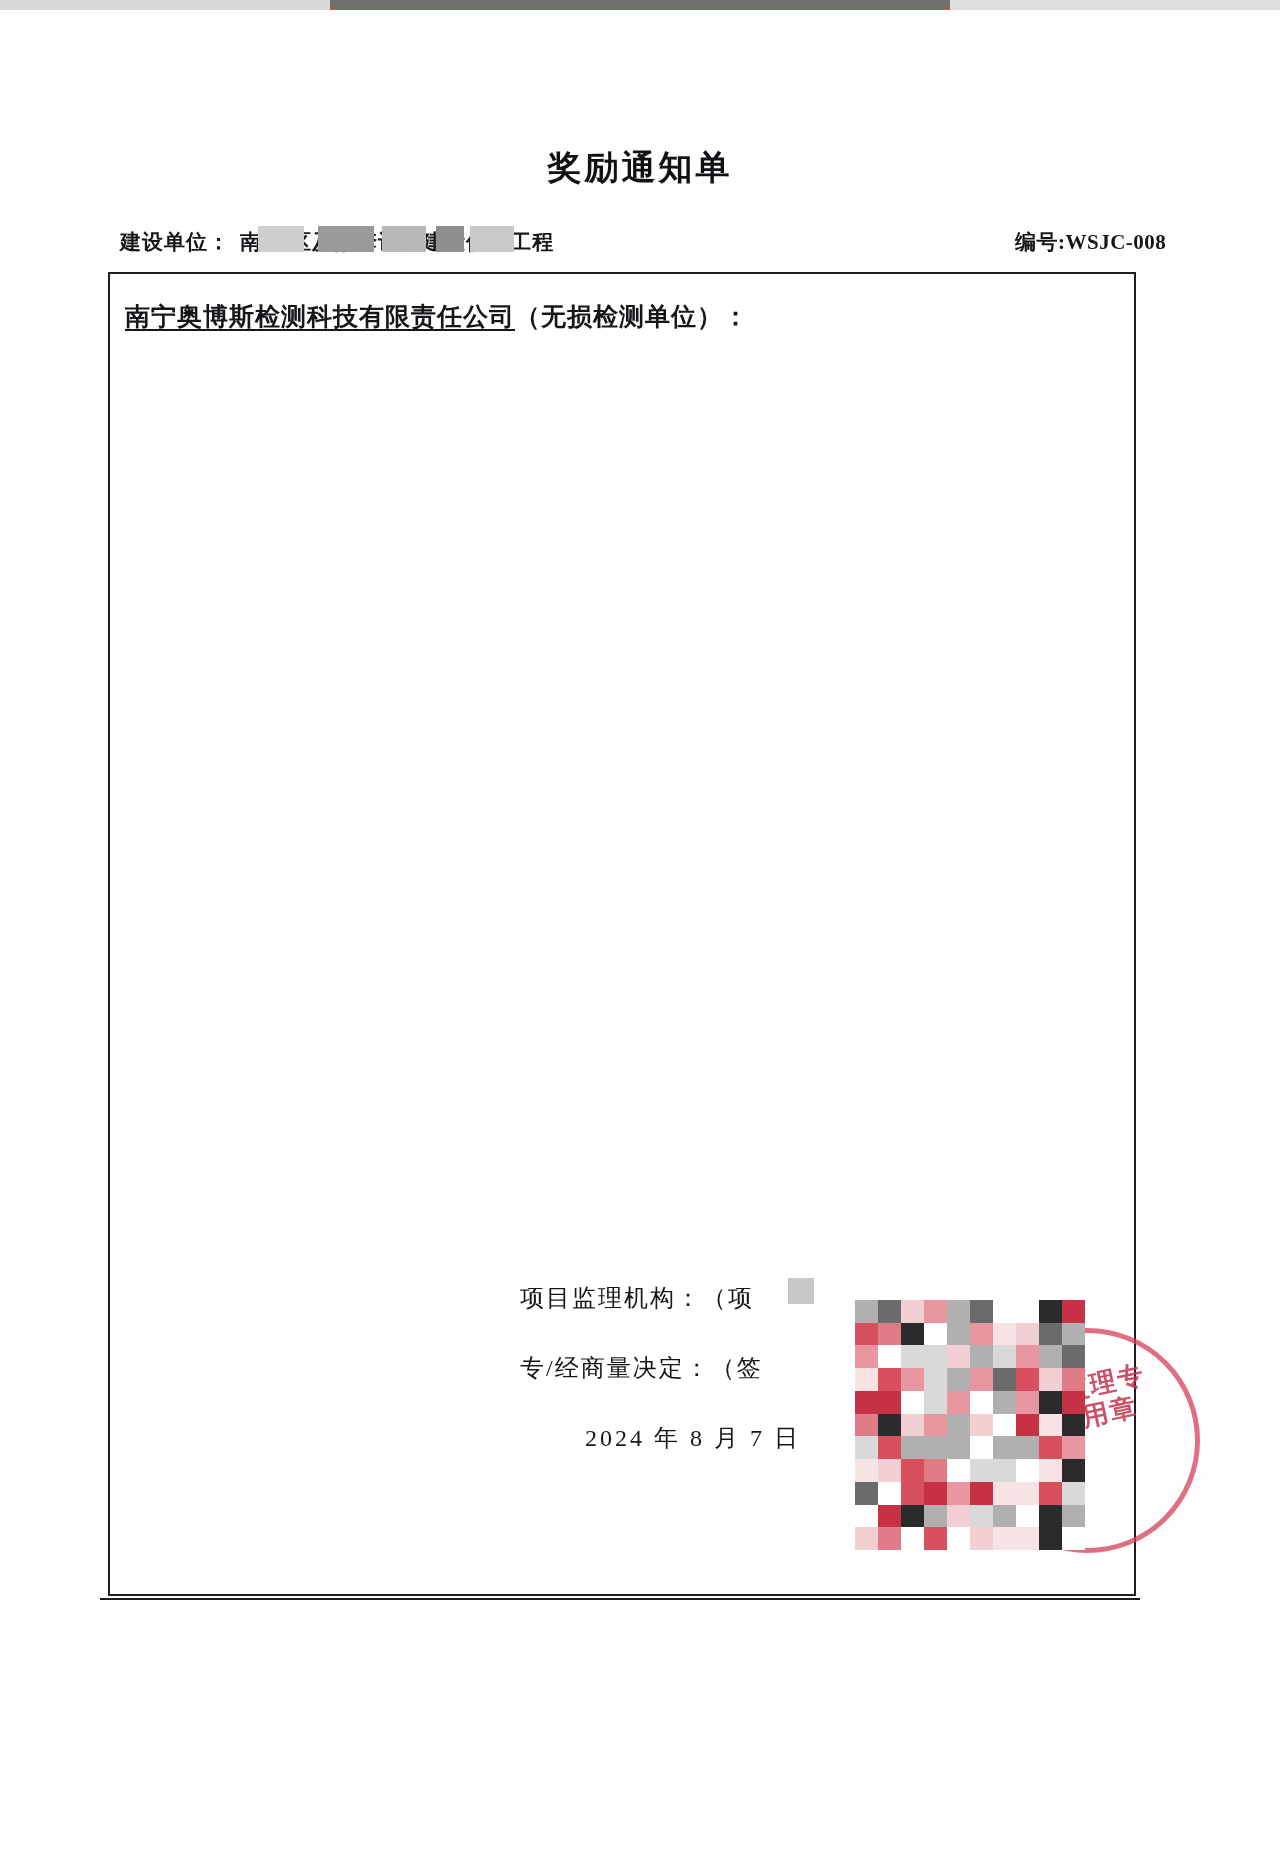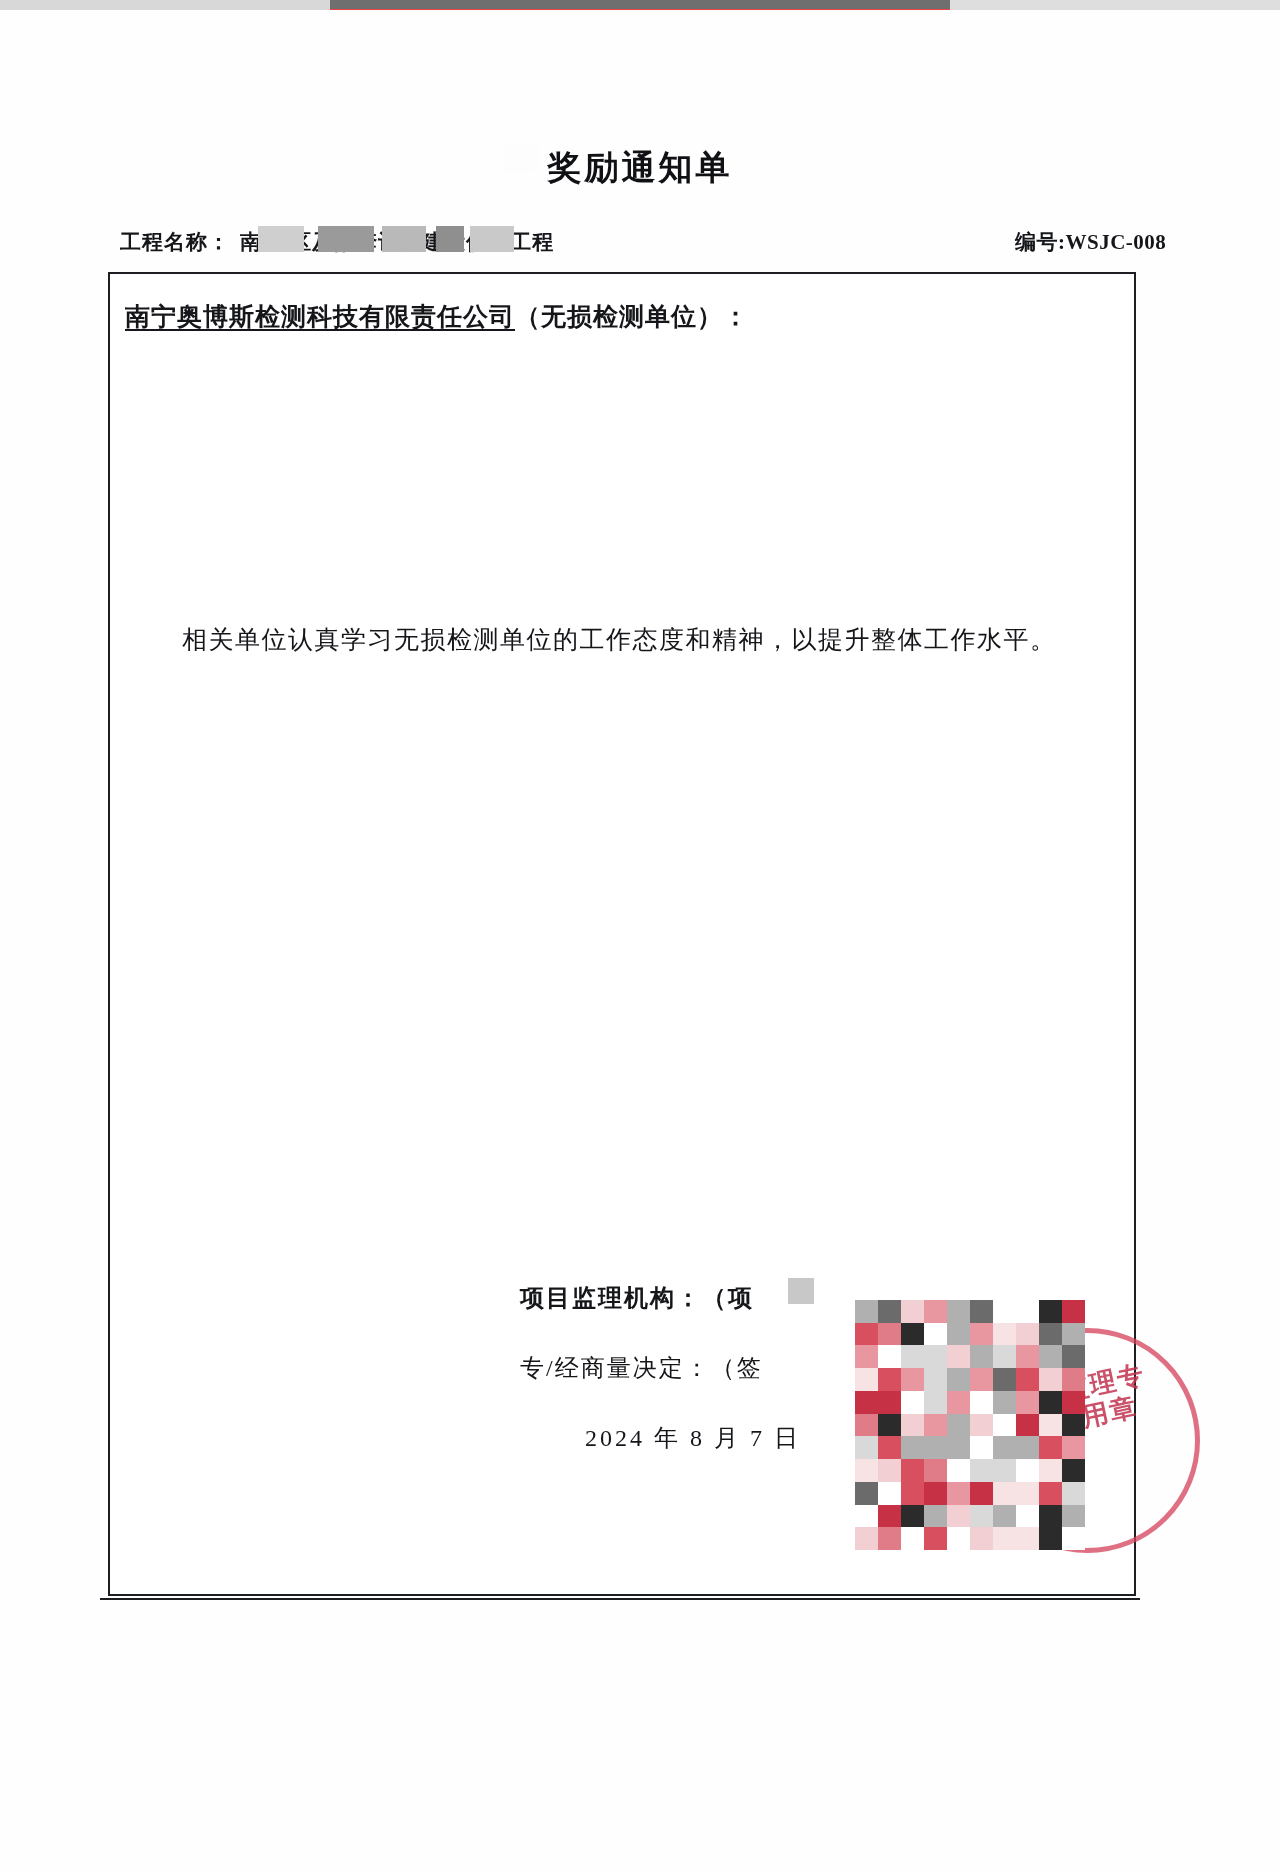--- a/index.html
+++ b/index.html
@@ -162,21 +162,21 @@
   .p2 { top: 600px; text-indent: 52px; }
 
   
   .sig {
     position: absolute;
     left: 520px;
     font-size: 24px;
     letter-spacing: 2px;
     white-space: nowrap;
   }
-  .sig1 { top: 1272px; font-weight: bold; }
+  .sig1 { top: 1272px; }
   .sig2 { top: 1342px; }
   .sig-date {
     position: absolute;
     left: 585px;
     top: 1412px;
     font-size: 24px;
     letter-spacing: 3px;
     white-space: nowrap;
   }
 
@@ -254,37 +254,36 @@
   <div class="scan-top-left"></div>
   <div class="scan-top-mid"></div>
   <div class="scan-top-right"></div>
 
   <div class="page">
 
     <div class="doc-title">奖励通知单</div>
     <div class="title-smudge"></div>
 
     <div class="header-row">
-      <span class="hdr-label">工程名称：</span>
+      <span class="hdr-label">建设单位：</span>
       <span class="hdr-value">南宁                         区及配套设施建设供油工程</span>
       <span class="hdr-code">编号:WSJC-008</span>
     </div>
     <div class="redact r1"></div>
     <div class="redact r2"></div>
     <div class="redact r3"></div>
     <div class="redact r4"></div>
     <div class="redact r5"></div>
 
     <div class="box"></div>
 
     <div class="addressee">
       <span class="u">南宁奥博斯检测科技有限责任公司</span><span>（无损检测单位）：</span>
     </div>
 
-    <div class="para p2">相关单位认真学习无损检测单位的工作态度和精神，以提升整体工作水平。</div>
 
     <div class="sig sig1">项目监理机构：（项</div>
     <div class="sig-redact"></div>
     <div class="sig sig2">专/经商量决定：（签</div>
     <div class="sig-date">2024 年 8 月 7 日</div>
 
     <div class="stamp"></div>
     <div class="stamp-txt">监理专用章</div>
     <div class="mosaic" id="mosaic">
         <i style="background: rgb(176, 176, 176);"></i>

